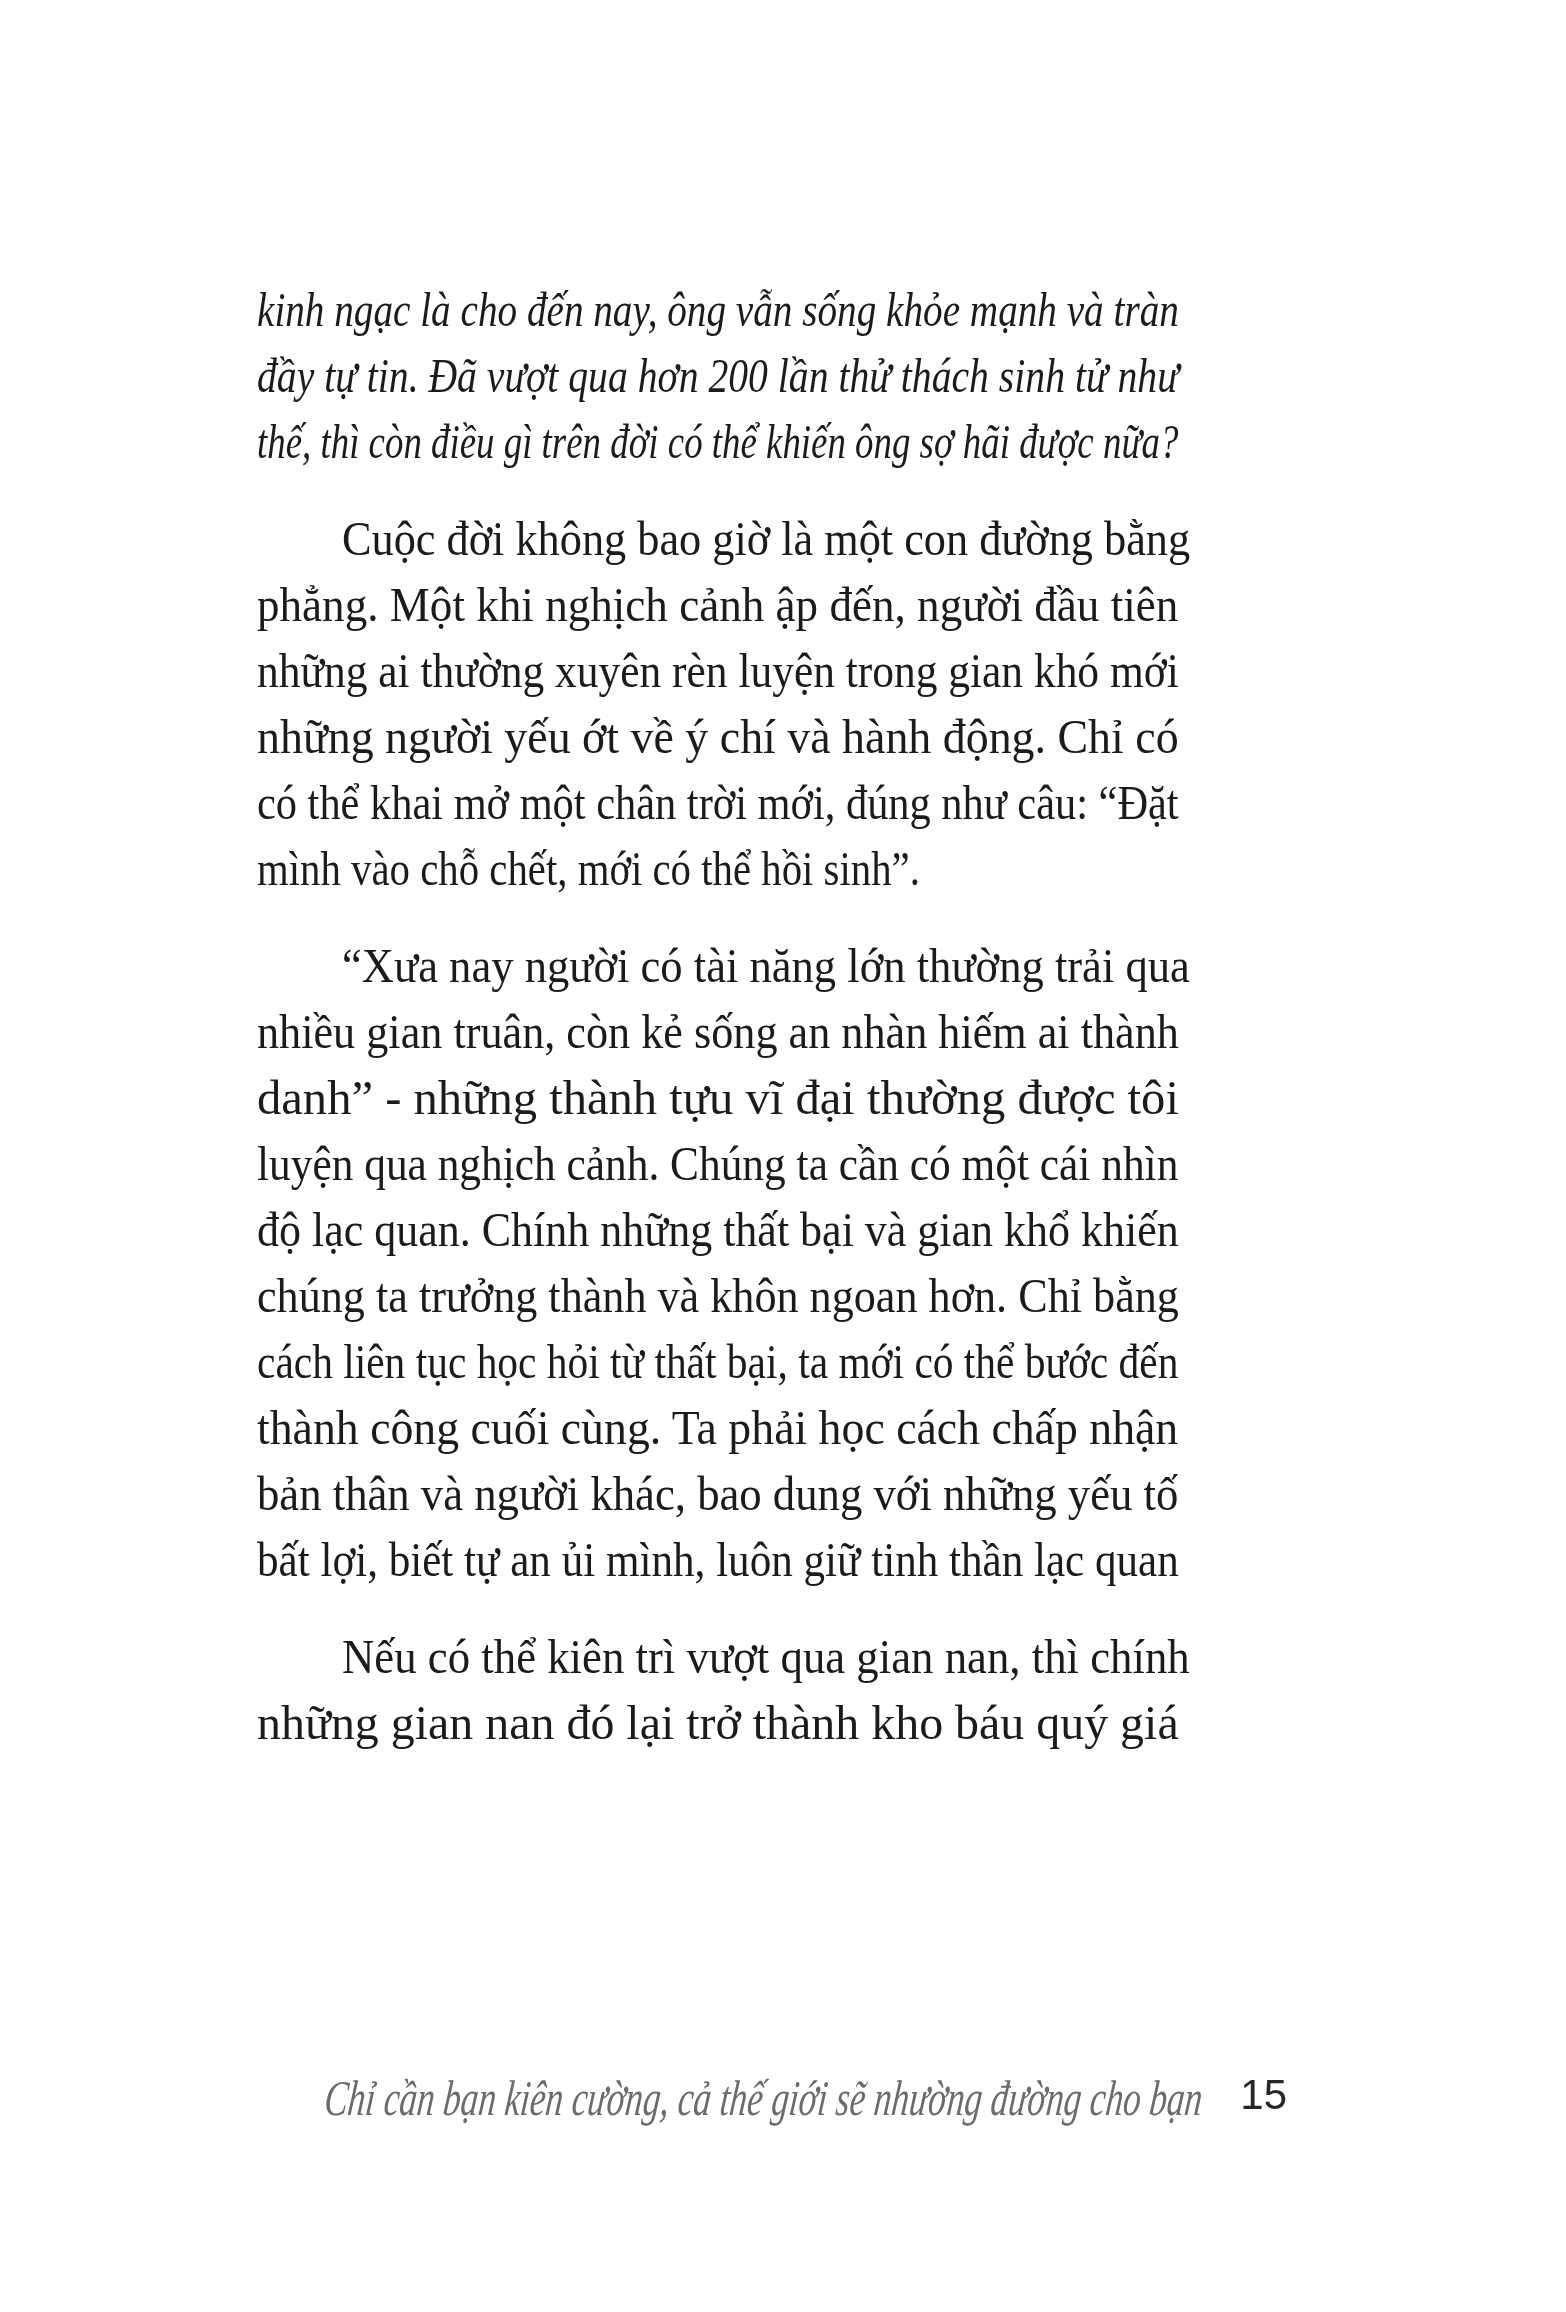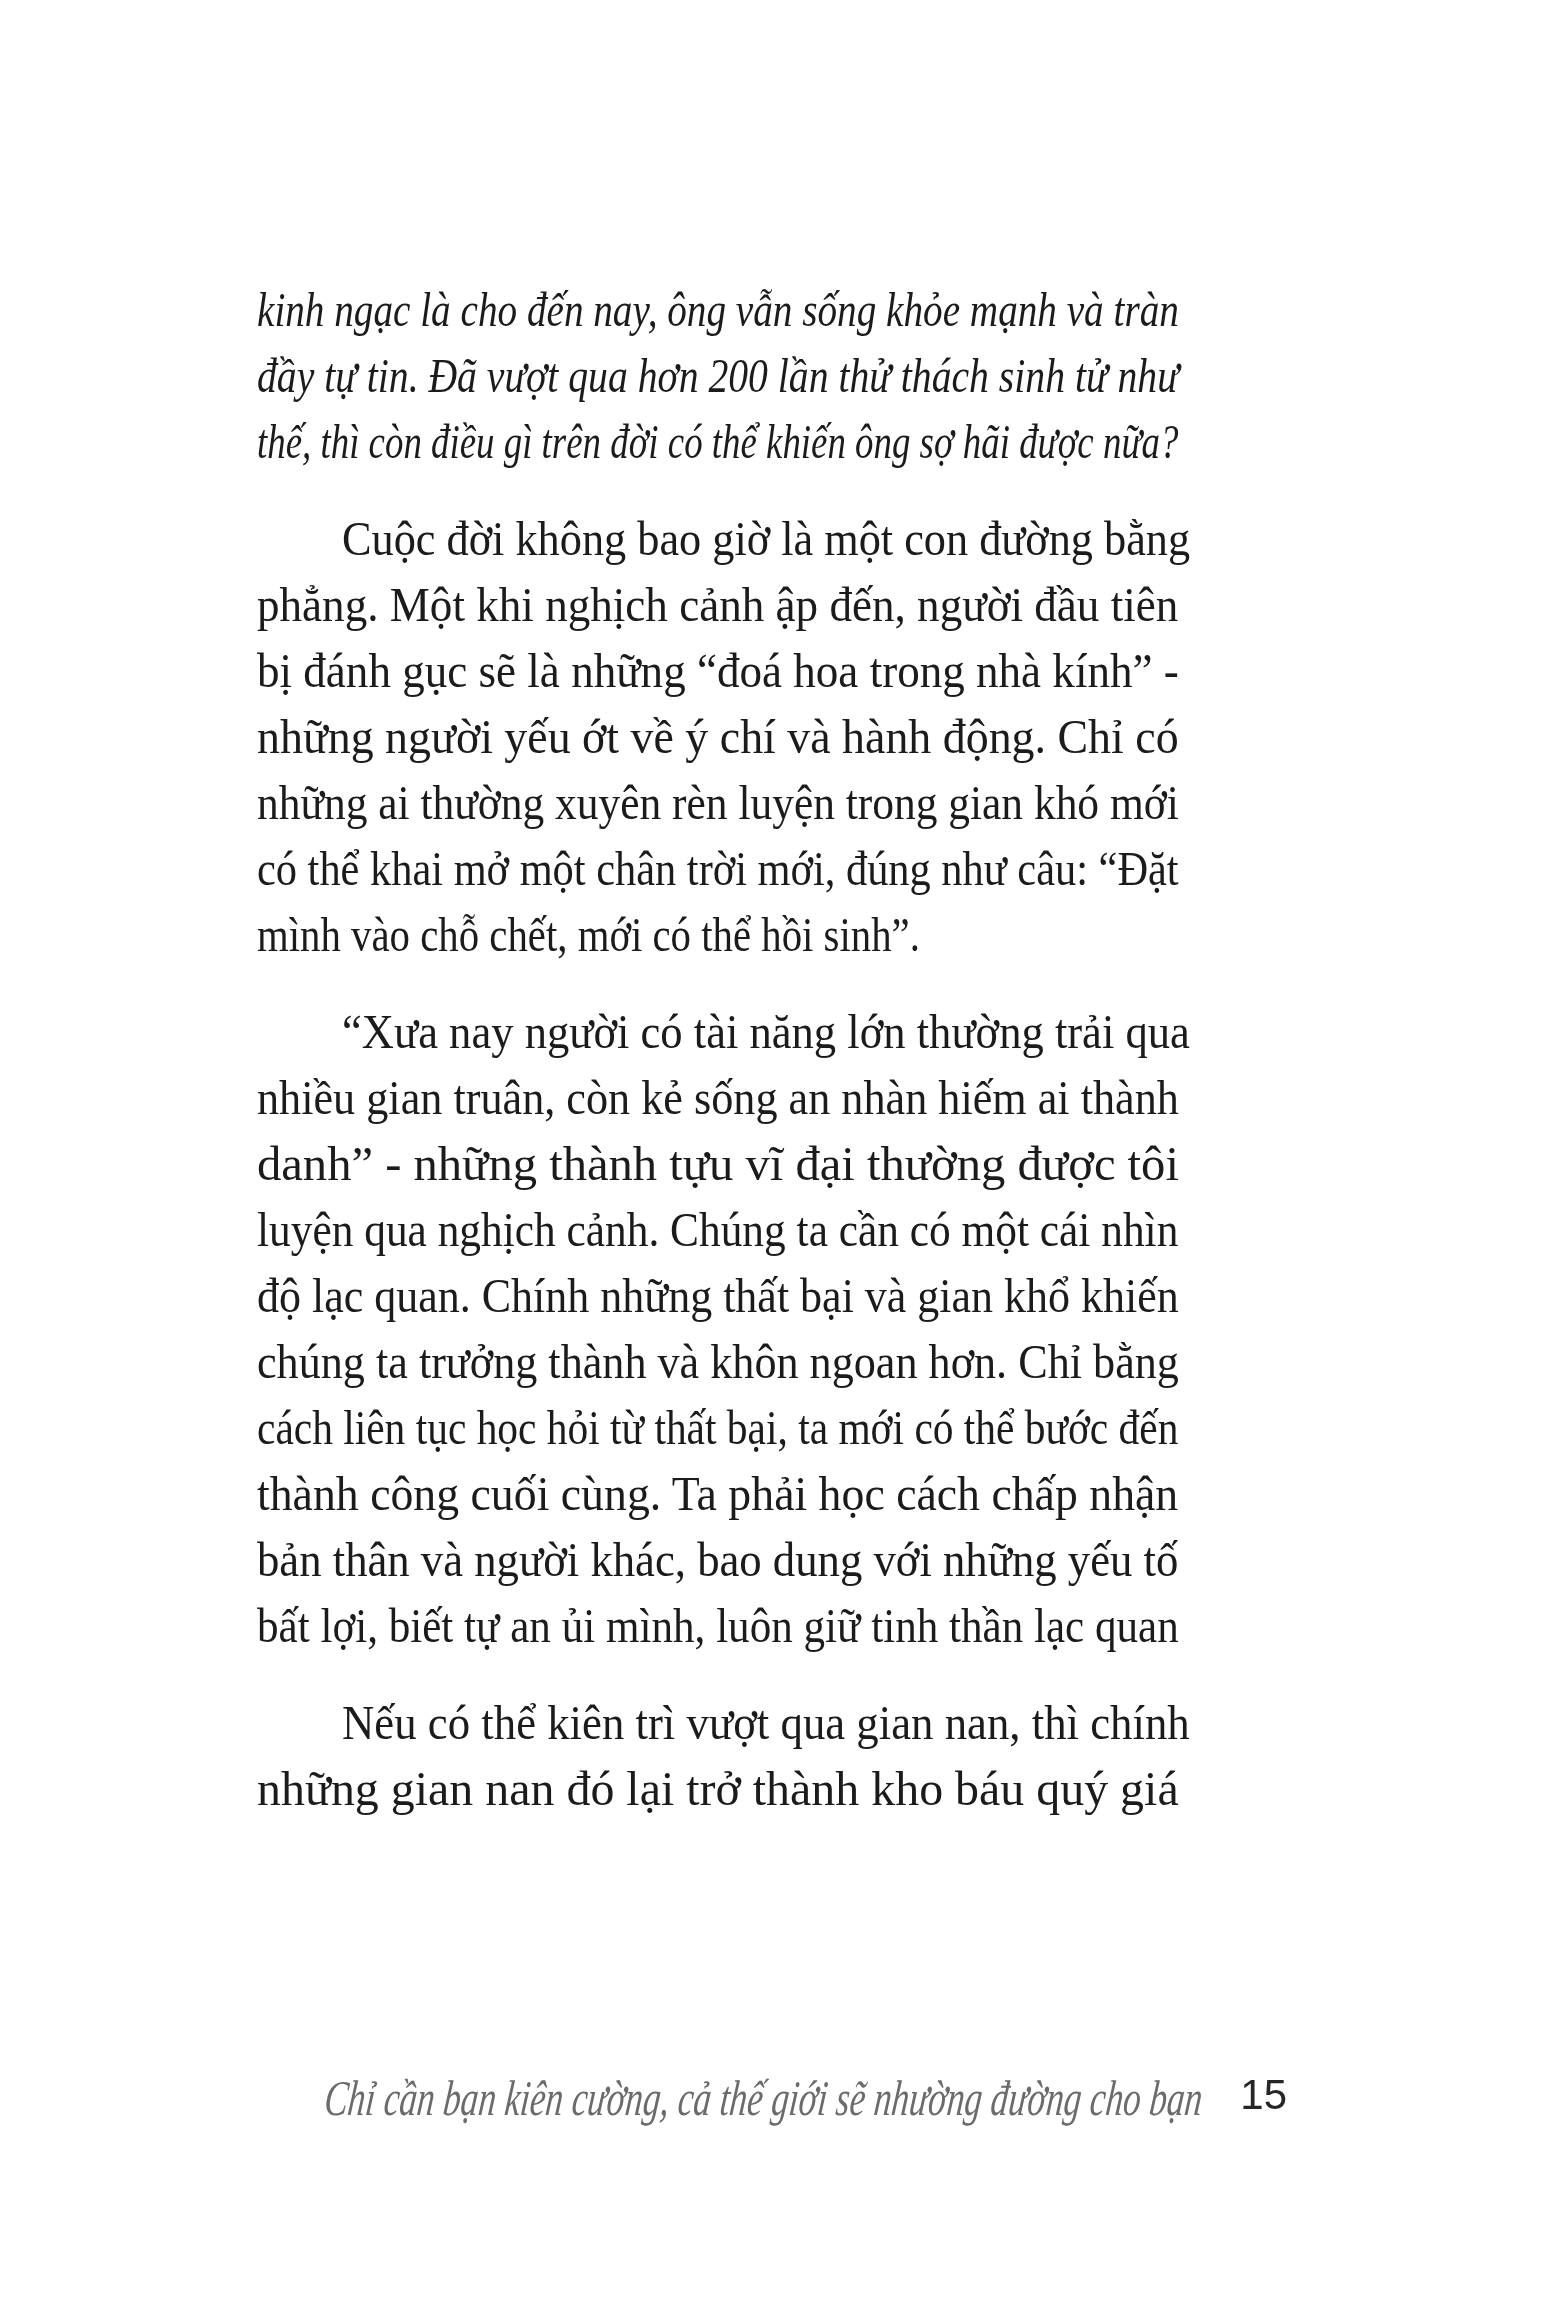--- a/index.html
+++ b/index.html
@@ -92,23 +92,22 @@
 
     <div class="para para-italic">
       <div class="line"><span class="fit" style="transform: scaleX(0.8164);">kinh ngạc là cho đến nay, ông vẫn sống khỏe mạnh và tràn</span></div>
       <div class="line"><span class="fit" style="transform: scaleX(0.8264);">đầy tự tin. Đã vượt qua hơn 200 lần thử thách sinh tử như</span></div>
       <div class="line"><span class="fit" style="transform: scaleX(0.768);">thế, thì còn điều gì trên đời có thể khiến ông sợ hãi được nữa?</span></div>
     </div>
 
     <div class="para">
       <div class="line indent"><span class="fit" style="transform: scaleX(0.9225);">Cuộc đời không bao giờ là một con đường bằng</span></div>
       <div class="line"><span class="fit" style="transform: scaleX(0.9396);">phẳng. Một khi nghịch cảnh ập đến, người đầu tiên</span></div>
-      <div class="line"><span class="fit" style="transform: scaleX(0.9389);">bị đánh gục sẽ là những “đoá hoa trong nhà kính” -</span></div>
+      <div class="line"><span class="fit" style="transform: scaleX(0.9049);">những ai thường xuyên rèn luyện trong gian khó mới</span></div>
       <div class="line"><span class="fit" style="transform: scaleX(0.956);">những người yếu ớt về ý chí và hành động. Chỉ có</span></div>
-      <div class="line"><span class="fit" style="transform: scaleX(0.9049);">những ai thường xuyên rèn luyện trong gian khó mới</span></div>
       <div class="line"><span class="fit" style="transform: scaleX(0.8834);">có thể khai mở một chân trời mới, đúng như câu: “Đặt</span></div>
       <div class="line"><span class="fit cap85" style="transform: scaleX(0.85);">mình vào chỗ chết, mới có thể hồi sinh”.</span></div>
     </div>
 
     <div class="para">
       <div class="line indent"><span class="fit" style="transform: scaleX(0.929);">“Xưa nay người có tài năng lớn thường trải qua</span></div>
       <div class="line"><span class="fit" style="transform: scaleX(0.9209);">nhiều gian truân, còn kẻ sống an nhàn hiếm ai thành</span></div>
       <div class="line"><span class="fit" style="transform: scaleX(1.0123);">danh” - những thành tựu vĩ đại thường được tôi</span></div>
       <div class="line"><span class="fit" style="transform: scaleX(0.9035);">luyện qua nghịch cảnh. Chúng ta cần có một cái nhìn</span></div>
       <div class="line"><span class="fit" style="transform: scaleX(0.9165);">độ lạc quan. Chính những thất bại và gian khổ khiến</span></div>

